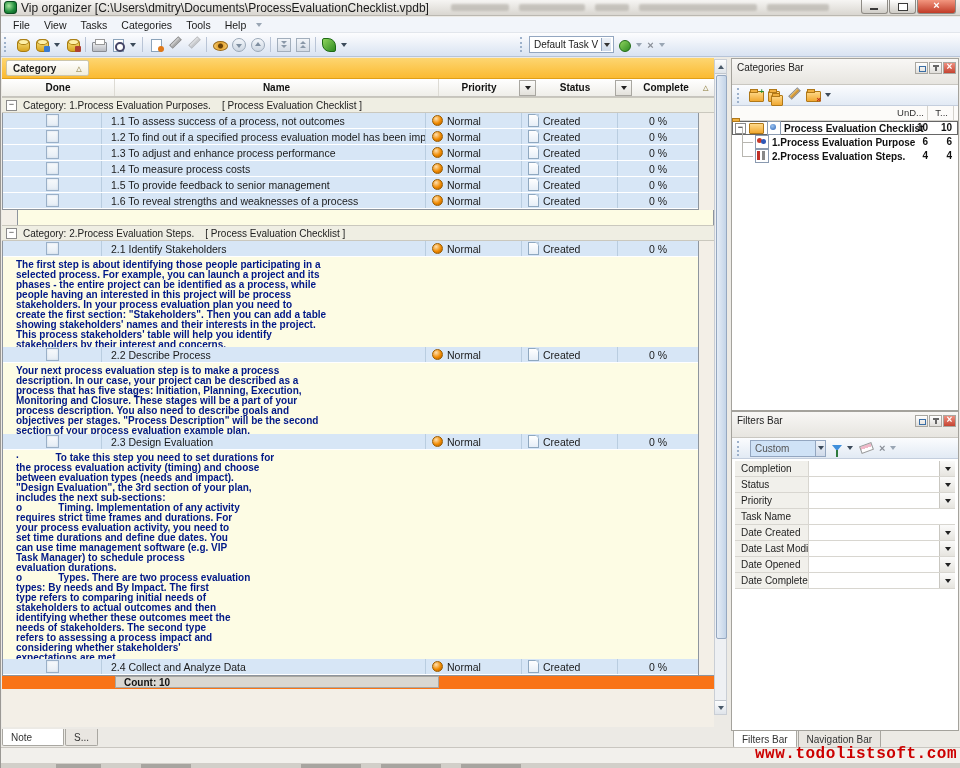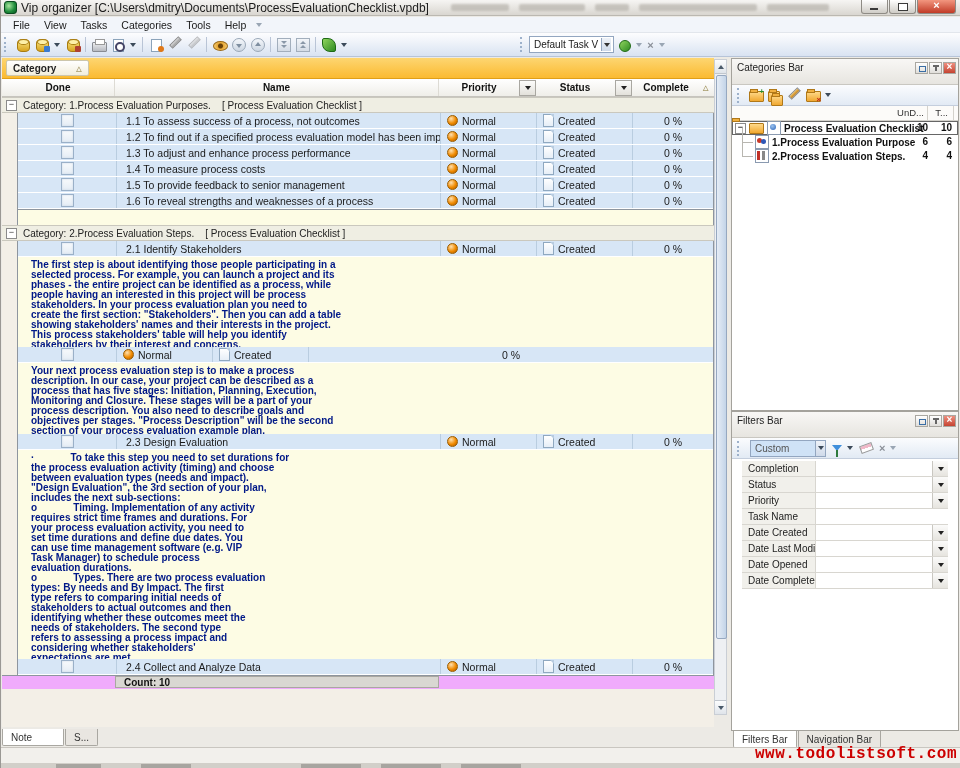--- a/index.html
+++ b/index.html
@@ -75,36 +75,36 @@
   .colhdr{height:17px;background:linear-gradient(#ffffff,#efeee9);border-bottom:1px solid #c6c4be;position:relative;
           font-weight:bold;font-size:10px;color:#111}
   .ch{position:absolute;top:0;height:17px;display:flex;align-items:center;justify-content:center;border-right:1px solid #dddbd4;box-sizing:border-box}
   .hbtn{position:absolute;top:1px;width:15px;height:14px;background:linear-gradient(#fcfcfb,#e3e1db);
         border:1px solid #a9a7a1;display:flex;align-items:center;justify-content:center}
   .hbtn b{width:0;height:0;border-left:3px solid transparent;border-right:3px solid transparent;border-top:4px solid #222}
   .grouprow{height:16px;background:#efeee3;border-top:1px solid #cac8be;border-bottom:1px solid #cac8be;
             display:flex;align-items:center;padding-left:4px;gap:6px;font-size:10px;color:#222;box-sizing:border-box}
   .grouprow span{white-space:pre}
   .exp{width:9px;height:9px;background:#fff;border:1px solid #8b8b8b;color:#333;font-size:9px;line-height:7px;text-align:center;flex:0 0 auto}
-  .tblock{margin-left:15px;width:697px;border-left:1px solid #8e959e;border-right:1px solid #8e959e;box-sizing:border-box}
+  .tblock{width:697px;border-left:1px solid #8e959e;border-right:1px solid #8e959e;box-sizing:border-box}
   .tblock.bb{border-bottom:1px solid #8e959e}
   .trow{height:16px;background:#d7e6f6;border-bottom:1px solid #fff;display:flex;box-sizing:border-box}
   .cd{width:99px;border-right:1px solid #b9cde0;display:flex;align-items:center;justify-content:center;box-sizing:border-box}
   .cn{width:324px;border-right:1px solid #b9cde0;display:flex;align-items:center;padding-left:9px;box-sizing:border-box;overflow:hidden;white-space:nowrap}
   .cp,.cs{width:96px;border-right:1px solid #b9cde0;display:flex;align-items:center;padding-left:6px;gap:4px;box-sizing:border-box}
   .cc{flex:1;display:flex;align-items:center;justify-content:center}
   .cb{width:11px;height:11px;border:1px solid #9ab0c8;background:linear-gradient(#f8fafc,#e5edf5);box-shadow:inset 0 0 2px #c6d5e4}
   .ball{width:9px;height:9px;border-radius:50%;border:1px solid #9a5c00;flex:0 0 auto;
         background:radial-gradient(circle at 35% 30%,#ffe0ae,#f08a00 55%,#a85800)}
   .page{width:9px;height:11px;background:linear-gradient(#ffffff,#e6eef7);border:1px solid #8fa8c0;position:relative;flex:0 0 auto}
   .page::after{content:"";position:absolute;right:-1px;top:-1px;border-style:solid;border-width:0 4px 4px 0;border-color:transparent #b8cce0 transparent transparent}
   .note{background:#fdfce4;color:#001887;font-weight:bold;font-size:10px;line-height:10px;
         padding:3px 4px 8px 13px;white-space:pre-wrap;overflow:hidden;box-sizing:border-box}
   .gap{height:15px;background:#fdfce4;margin-left:15px;width:697px;box-sizing:border-box;border-left:1px solid #8e959e;border-right:1px solid #8e959e}
-  .countrow{height:13px;background:#f0abfc;border-top:1px solid #8e959e;position:relative}
+  .countrow{height:13px;background:#f97316;border-top:1px solid #8e959e;position:relative}
   .countcell{position:absolute;left:113px;top:0;width:324px;height:12px;background:#d9d7d2;border:1px solid #a9a7a1;
              display:flex;align-items:center;padding-left:8px;font-weight:bold;font-size:10px;color:#111;box-sizing:border-box}
 
   
   .vscroll{position:absolute;left:713px;top:59px;width:13px;height:656px;background:#eef0f3;border:1px solid #c9ced5;box-sizing:border-box}
   .vsb{position:absolute;left:0;width:11px;height:13px;background:linear-gradient(#fcfdfe,#dfe4ea);border-bottom:1px solid #c0c6cd;display:flex;align-items:center;justify-content:center}
   .vsb.up{top:0}.vsb.dn{bottom:0;border-top:1px solid #c0c6cd;border-bottom:none}
   .vsb b{width:0;height:0;border-left:3px solid transparent;border-right:3px solid transparent}
   .vsb.up b{border-bottom:4px solid #4a5a6a}.vsb.dn b{border-top:4px solid #4a5a6a}
   .vthumb{position:absolute;left:1px;top:15px;width:9px;height:562px;border:1px solid #96a8c0;border-radius:2px;
@@ -142,21 +142,21 @@
   .icat.bks::before{content:"";position:absolute;left:1px;top:1px;width:3px;height:9px;background:#c03028}
   .icat.bks::after{content:"";position:absolute;left:6px;top:1px;width:3px;height:9px;background:#888}
 
   .fcombo{height:15px;width:70px;border:1px solid #93a6c0;background:#cfe2f6;color:#555;display:flex;align-items:center;
           padding-left:4px;font-size:10px;margin:0 4px 0 4px;position:relative}
   .fcombo .dd{position:absolute;right:0;top:0;width:9px;height:100%;border-left:1px solid #93a6c0;background:linear-gradient(#eef2f8,#cfdaea);display:flex;align-items:center;justify-content:center}
   .funnel{width:0;height:0;border-left:5px solid transparent;border-right:5px solid transparent;border-top:6px solid #3f8edb;position:relative;margin:0 2px}
   .funnel::after{content:"";position:absolute;left:-1px;top:-1px;width:2px;height:7px;background:#2e7a3e}
   .eraser{width:11px;height:6px;background:linear-gradient(#f0b8c8 50%,#fff 50%);border:1px solid #999;transform:rotate(-20deg);margin:0 4px}
 
-  .frow{height:16px;display:flex;border-bottom:1px solid #d8d6d0;margin:0 10px;box-sizing:border-box}
+  .frow{height:16px;display:flex;border-bottom:1px solid #d8d6d0;margin:0 3px;box-sizing:border-box}
   .flabel{width:74px;background:#f1f0eb;border-right:1px solid #d8d6d0;display:flex;align-items:center;
           padding-left:6px;font-size:10px;color:#222;white-space:nowrap;overflow:hidden;box-sizing:border-box;flex:0 0 auto}
   .fval{flex:1;background:#fff}
   .fbtn{width:15px;background:linear-gradient(#fbfbfa,#e6e4df);border-left:1px solid #c9c7c1;
         display:flex;align-items:center;justify-content:center;flex:0 0 auto}
   .fbtn b{width:0;height:0;border-left:3px solid transparent;border-right:3px solid transparent;border-top:4px solid #222}
 
   
   .ltabs{position:absolute;left:1px;top:729px;display:flex}
   .tab{height:16px;display:flex;align-items:center;padding:0 8px;border:1px solid #a9a7a1;border-top:none;
@@ -429,20 +429,21 @@
 people having an interested in this project will be process
 stakeholders. In your process evaluation plan you need to
 create the first section: "Stakeholders". Then you can add a table
 showing stakeholders' names and their interests in the project.
 This process stakeholders' table will help you identify
 stakeholders by their interest and concerns.</div>
       <div class="trow">
         <div class="cd">
             <span class="cb"></span>
           </div>
+        <div class="cn">2.2 Describe Process</div>
         <div class="cp">
             <i class="ball"></i>
             <span>Normal</span>
           </div>
         <div class="cs">
             <i class="page"></i>
             <span>Created</span>
           </div>
         <div class="cc">0 %</div>
       </div>

